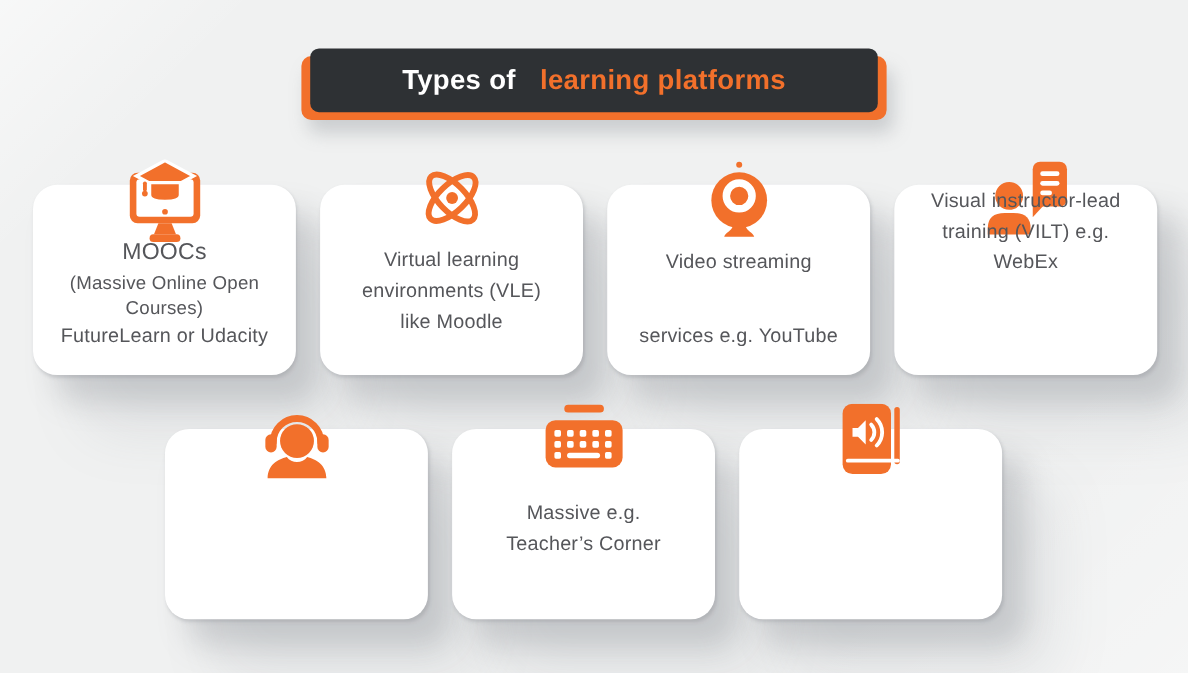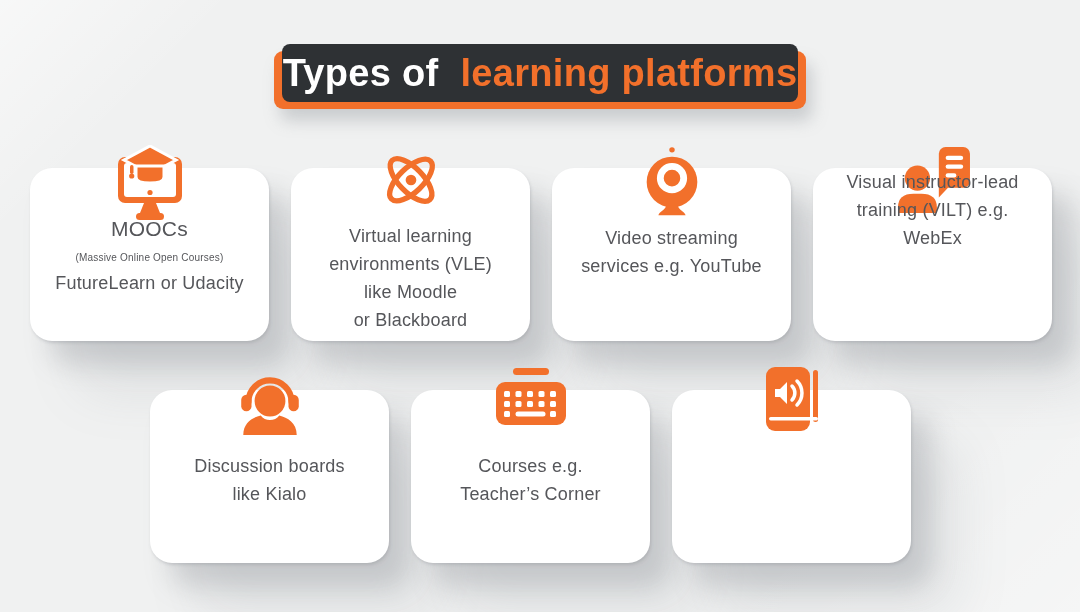--- a/index.html
+++ b/index.html
@@ -25,21 +25,21 @@
   }
   .banner-plate{
     position:absolute;left:-8px;right:-8px;top:7px;height:58px;
     background:var(--orange);border-radius:9px;
     box-shadow:6px 12px 16px rgba(135,140,145,0.35);
   }
   .banner-box{
     position:absolute;inset:0;
     background:#2e3134;border-radius:8px;
     display:flex;align-items:center;justify-content:center;
-    font-size:38px;font-weight:700;letter-spacing:0.3px;
+    font-size:25px;font-weight:700;letter-spacing:0.3px;
   }
   .banner-box .t-white{color:#ffffff;}
   .banner-box .t-orange{color:var(--orange);margin-left:22px;}
 
   
   .row{position:absolute;display:flex;gap:22px;}
   .row1{left:30px;top:168px;}
   .row2{left:150px;top:390px;}
 
   .card{
@@ -55,24 +55,24 @@
     position:absolute;top:-23px;left:50%;transform:translateX(-50%);
     line-height:0;
   }
   .txt{
     position:absolute;left:8px;right:8px;top:0;
     display:flex;flex-direction:column;align-items:center;
     text-align:center;color:#55565a;
   }
   .line{font-size:18px;line-height:28px;letter-spacing:0.2px;}
   .line-lg{font-size:21px;line-height:30px;margin-bottom:3px;}
-  .line-sm{font-size:10px;line-height:22px;}
+  .line-sm{font-size:17px;line-height:22px;}
   .pt-c1{padding-top:46px;text-align:center;}
   .pt-c2{padding-top:54px;justify-content:center;}
-  .pt-c3{padding-top:56px;}
+  .pt-c3{padding-top:56px;gap:39px;}
   .pt-c4{}
   .pt-r2{padding-top:62px;}
 
   :root{--orange:#f2702b;}
   svg .o{fill:var(--orange);}
   svg .w{fill:#ffffff;}
   svg .os{stroke:var(--orange);fill:none;}
   svg .ws{stroke:#ffffff;fill:none;}
 </style>
 </head>
@@ -117,21 +117,20 @@
         <svg width="70" height="70" viewBox="0 0 72 72">
           <ellipse class="os" cx="36" cy="36" rx="28" ry="12.5" stroke-width="5.5" transform="rotate(-44 36 36)"></ellipse>
           <ellipse class="os" cx="36" cy="36" rx="28" ry="12.5" stroke-width="5.5" transform="rotate(46 36 36)"></ellipse>
           <circle class="o" cx="36" cy="36" r="5.5"></circle>
         </svg>
       </span>
       <div class="txt pt-c2">
         <div class="line">Virtual learning</div>
         <div class="line">environments (VLE)</div>
         <div class="line">like Moodle</div>
-        <div class="line">or Blackboard</div>
       </div>
     </div>
 
     <div class="card">
       <span class="icon">
         <svg width="72" height="76" viewBox="0 0 72 78">
           <circle class="o" cx="36" cy="5" r="2.8"></circle>
           <circle class="o" cx="36" cy="38" r="26"></circle>
           <circle class="ws" cx="36" cy="34" r="12" stroke-width="7"></circle>
           <path class="o" d="M30 62 C29 67 23 68 22 72 L50 72 C49 68 43 67 42 62 Z"></path>
@@ -169,24 +168,20 @@
     <div class="card">
       <span class="icon">
         <svg width="74" height="68" viewBox="0 0 72 66">
           <path class="os" d="M15 34 A21 21 0 0 1 57 34" stroke-width="6" stroke-linecap="round"></path>
           <rect class="o" x="8" y="27" width="10" height="16" rx="5"></rect>
           <rect class="o" x="54" y="27" width="10" height="16" rx="5"></rect>
           <circle class="o" cx="36" cy="33" r="15"></circle>
           <path class="o" d="M10 66 C10 54 19 49 27 47 C31 53 41 53 45 47 C53 49 62 54 62 66 Z"></path>
         </svg>
       </span>
-      <div class="txt pt-r2">
-        <div class="line">Discussion boards</div>
-        <div class="line">like Kialo</div>
-      </div>
     </div>
 
     <div class="card">
       <span class="icon">
         <svg width="78" height="60" viewBox="0 0 78 58">
           <rect class="o" x="21" y="0" width="36" height="7" rx="3.5"></rect>
           <rect class="o" x="4" y="14" width="70" height="43" rx="9"></rect>
           <g class="w">
             <rect x="12" y="23" width="6" height="6" rx="1.5"></rect>
               <rect x="23.5" y="23" width="6" height="6" rx="1.5"></rect>
@@ -198,21 +193,21 @@
               <rect x="35" y="33" width="6" height="6" rx="1.5"></rect>
               <rect x="46.5" y="33" width="6" height="6" rx="1.5"></rect>
               <rect x="58" y="33" width="6" height="6" rx="1.5"></rect>
             <rect x="12" y="43" width="6" height="6" rx="1.5"></rect>
             <rect x="23.5" y="43.5" width="30" height="5" rx="2.5"></rect>
             <rect x="58" y="43" width="6" height="6" rx="1.5"></rect>
           </g>
         </svg>
       </span>
       <div class="txt pt-r2">
-        <div class="line">Courses e.g.</div>
+        <div class="line">Massive e.g.</div>
         <div class="line">Teacher’s Corner</div>
       </div>
     </div>
 
     <div class="card">
       <span class="icon">
         <svg width="64" height="72" viewBox="0 0 64 72">
           <rect class="o" x="6" y="0" width="44" height="64" rx="9"></rect>
           <rect class="o" x="53" y="3" width="5" height="52" rx="2.5"></rect>
           <rect class="w" x="9" y="50" width="49" height="3.5" rx="1.7"></rect>

